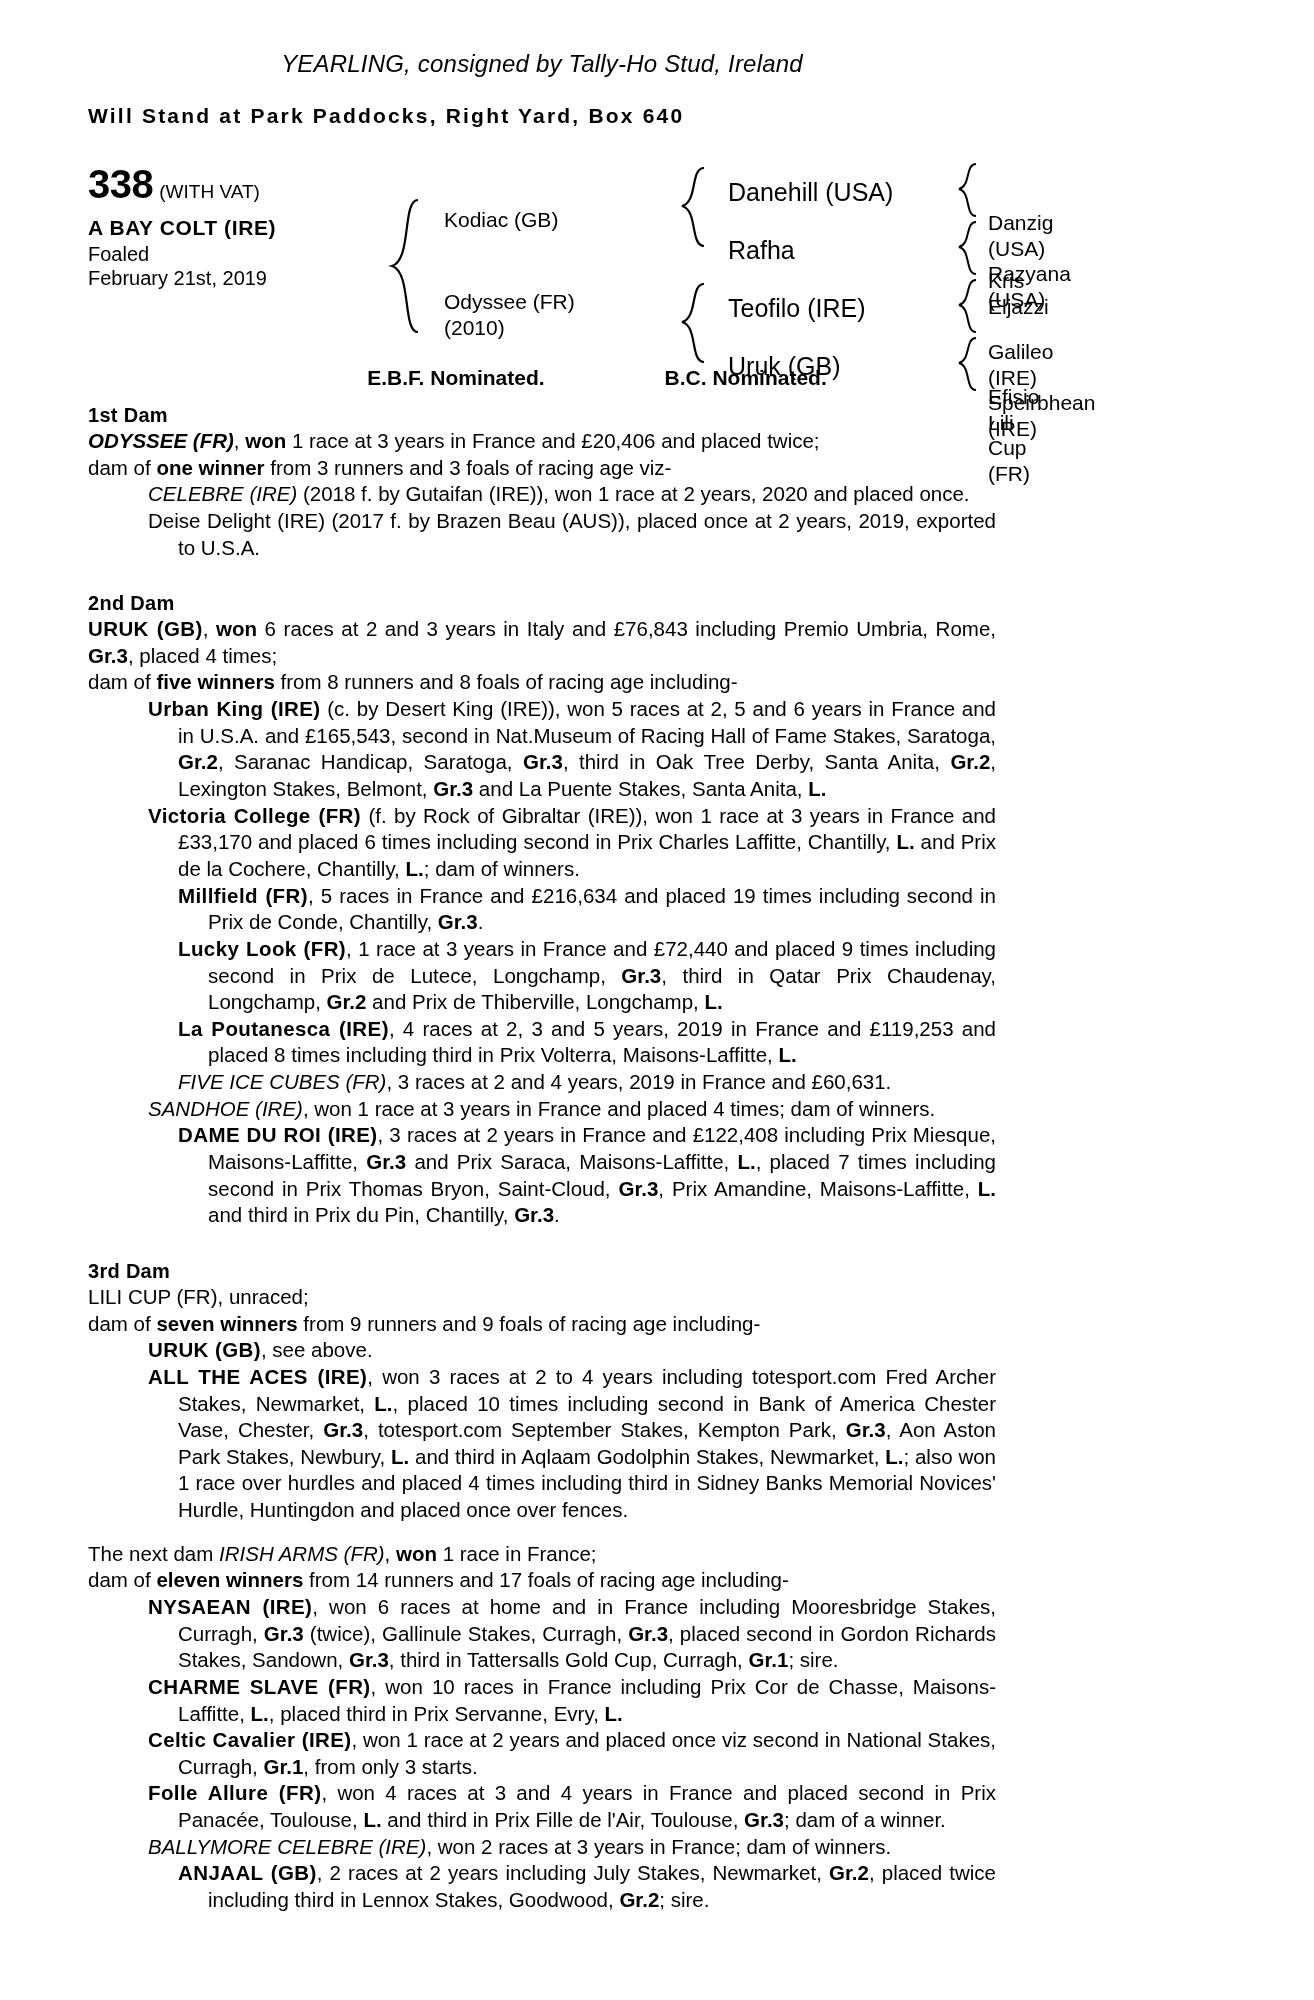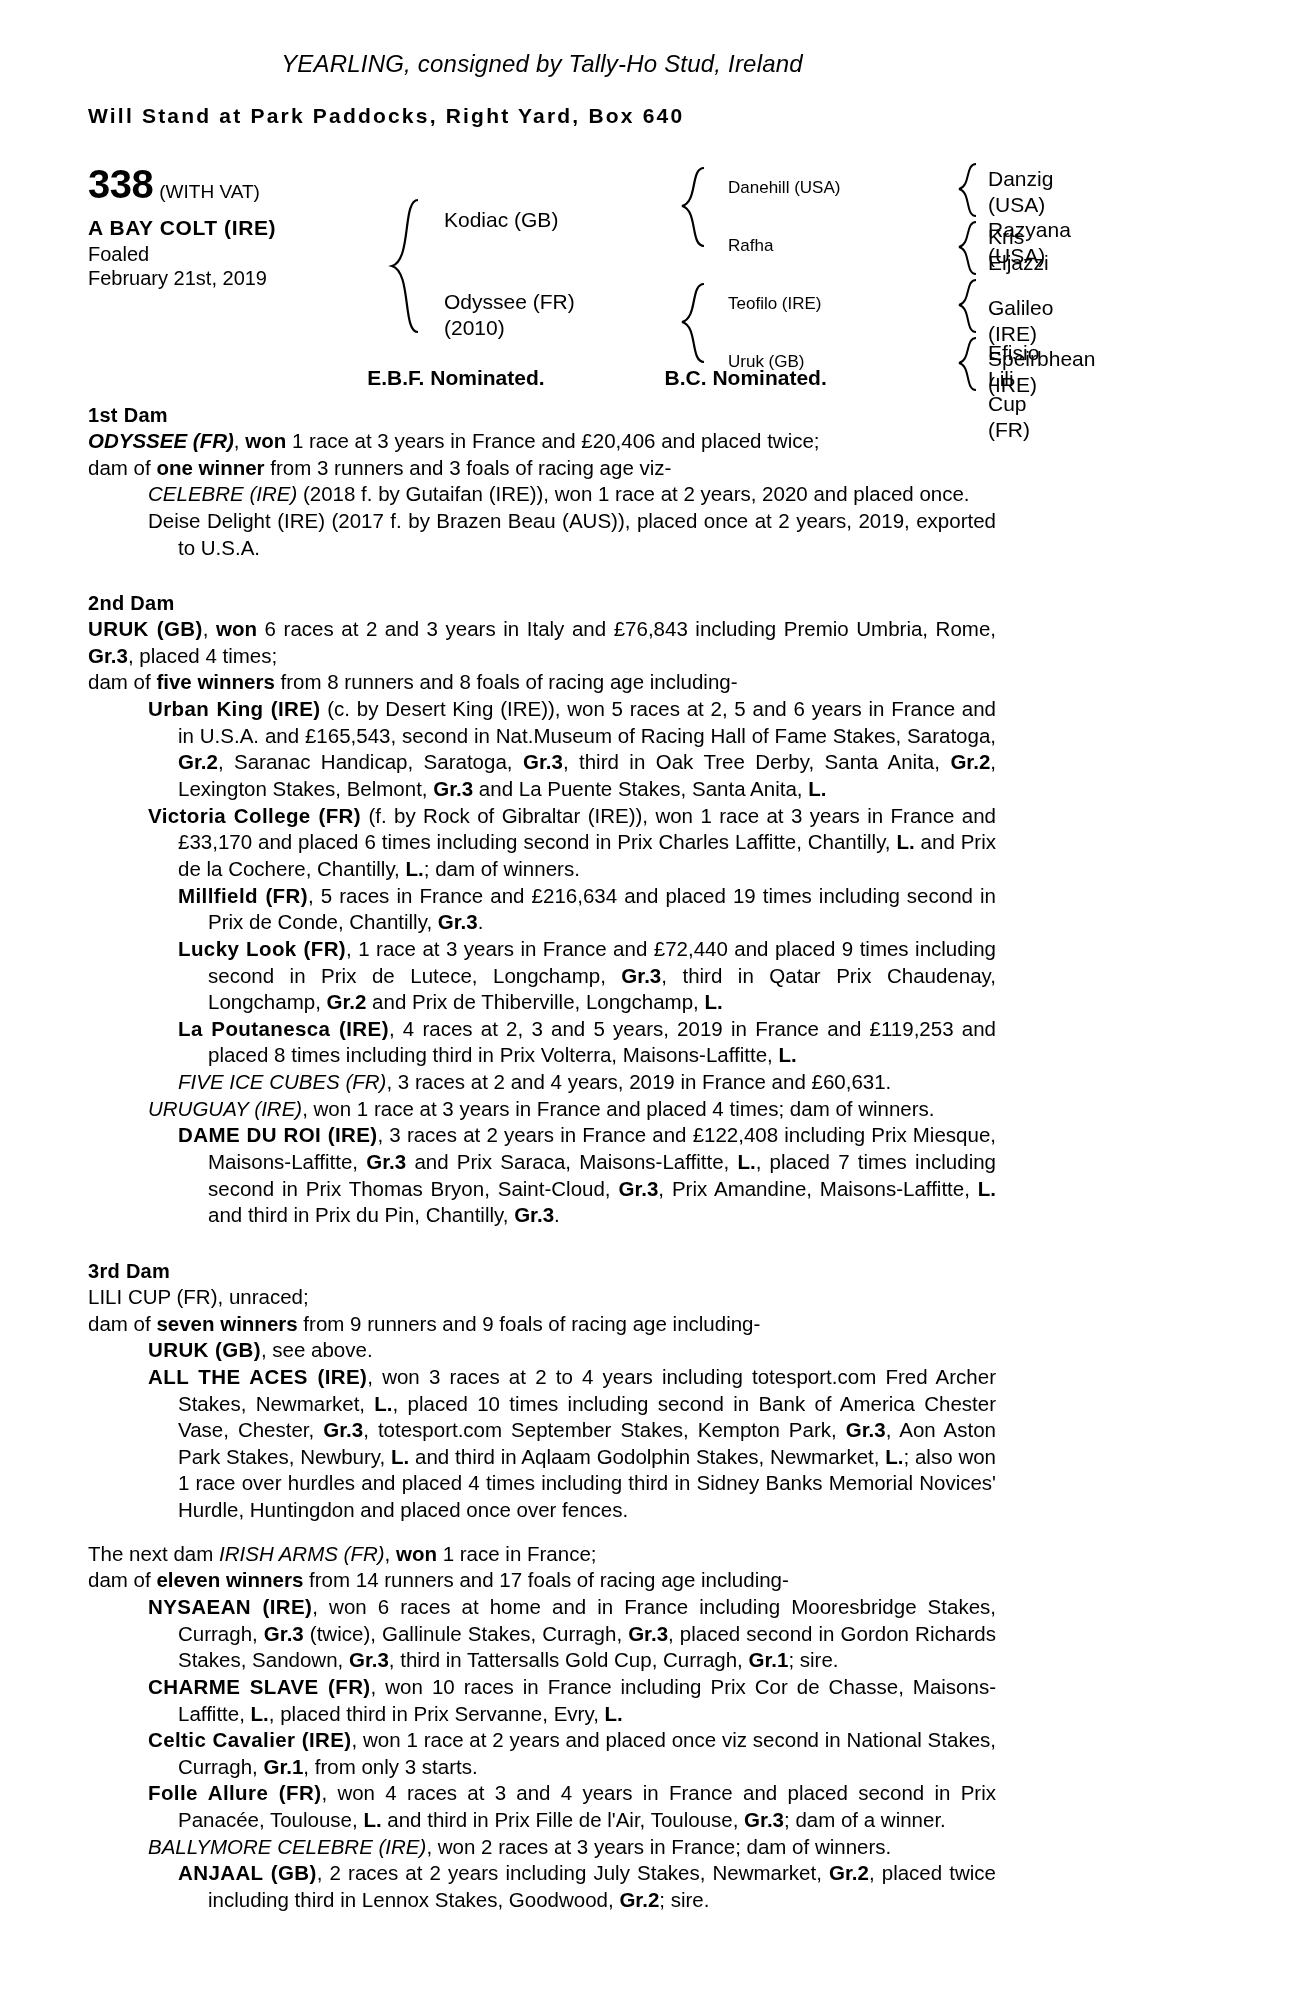--- a/index.html
+++ b/index.html
@@ -84,27 +84,27 @@
     font-family: "DejaVu Sans", sans-serif;
     font-size: 20px;
     line-height: 1;
   }
   .sire1 { left: 356px; top: 54px; }
   .sire1 .nm { font-size: 21px; }
   .dam1  { left: 356px; top: 136px; }
   .dam1 .nm { font-size: 21px; }
   .dam1 .yr { font-size: 21px; margin-top: 2px;}
 
-  .gp { position: absolute; font-size: 17px; }
+  .gp { position: absolute; font-size: 25px; }
   .gp1 { left: 640px; top: 24px; }
   .gp2 { left: 640px; top: 82px; }
   .gp3 { left: 640px; top: 140px; }
   .gp4 { left: 640px; top: 198px; }
 
-  .gg { position: absolute; font-size: 21px; line-height: 1.22; }
+  .gg { position: absolute; font-size: 21px; line-height: 1.22; margin-top: 44px; }
   .gg1 { left: 900px; top: 12px; }
   .gg2 { left: 900px; top: 70px; }
   .gg3 { left: 900px; top: 141px; }
   .gg4 { left: 900px; top: 186px; }
 
   .nominated {
     display: flex;
     justify-content: center;
     gap: 120px;
     font-weight: bold;
@@ -227,21 +227,21 @@
   <div class="dam-head">2nd Dam</div>
   <p class="t"><span class="b spaced">URUK (GB)</span><span>, </span><span class="b">won</span><span> 6 races at 2 and 3 years in Italy and £76,843 including Premio Umbria, Rome, </span><span class="b">Gr.3</span><span>, placed 4 times;</span></p>
   <p class="t nojust"><span>dam of </span><span class="b">five winners</span><span> from 8 runners and 8 foals of racing age including-</span></p>
   <div id="second-dam-progeny">
       <p class="t hang-lvl1" style="padding-left: 90px; text-indent: -30px;"><span class="b spaced">Urban King (IRE)</span><span> (c. by Desert King (IRE)), won 5 races at 2, 5 and 6 years in France and in U.S.A. and £165,543, second in Nat.Museum of Racing Hall of Fame Stakes, Saratoga, <span class="b">Gr.2</span>, Saranac Handicap, Saratoga, <span class="b">Gr.3</span>, third in Oak Tree Derby, Santa Anita, <span class="b">Gr.2</span>, Lexington Stakes, Belmont, <span class="b">Gr.3</span> and La Puente Stakes, Santa Anita, <span class="b">L.</span></span></p>
       <p class="t hang-lvl1" style="padding-left: 90px; text-indent: -30px;"><span class="b spaced">Victoria College (FR)</span><span> (f. by Rock of Gibraltar (IRE)), won 1 race at 3 years in France and £33,170 and placed 6 times including second in Prix Charles Laffitte, Chantilly, <span class="b">L.</span> and Prix de la Cochere, Chantilly, <span class="b">L.</span>; dam of winners.</span></p>
       <p class="t hang-lvl2" style="padding-left: 120px; text-indent: -30px;"><span class="b spaced">Millfield (FR)</span><span>, 5 races in France and £216,634 and placed 19 times including second in Prix de Conde, Chantilly, <span class="b">Gr.3</span>.</span></p>
       <p class="t hang-lvl2" style="padding-left: 120px; text-indent: -30px;"><span class="b spaced">Lucky Look (FR)</span><span>, 1 race at 3 years in France and £72,440 and placed 9 times including second in Prix de Lutece, Longchamp, <span class="b">Gr.3</span>, third in Qatar Prix Chaudenay, Longchamp, <span class="b">Gr.2</span> and Prix de Thiberville, Longchamp, <span class="b">L.</span></span></p>
       <p class="t hang-lvl2" style="padding-left: 120px; text-indent: -30px;"><span class="b spaced">La Poutanesca (IRE)</span><span>, 4 races at 2, 3 and 5 years, 2019 in France and £119,253 and placed 8 times including third in Prix Volterra, Maisons-Laffitte, <span class="b">L.</span></span></p>
       <p class="t hang-lvl2" style="padding-left: 120px; text-indent: -30px;"><span class="i">FIVE ICE CUBES (FR)</span><span>, 3 races at 2 and 4 years, 2019 in France and £60,631.</span></p>
-      <p class="t hang-lvl1" style="padding-left: 90px; text-indent: -30px;"><span class="i">URUGUAY (IRE)</span><span>, won 1 race at 3 years in France and placed 4 times; dam of winners.</span></p>
+      <p class="t hang-lvl1" style="padding-left: 90px; text-indent: -30px;"><span class="i">SANDHOE (IRE)</span><span>, won 1 race at 3 years in France and placed 4 times; dam of winners.</span></p>
       <p class="t hang-lvl2" style="padding-left: 120px; text-indent: -30px;"><span class="b spaced">DAME DU ROI (IRE)</span><span>, 3 races at 2 years in France and £122,408 including Prix Miesque, Maisons-Laffitte, <span class="b">Gr.3</span> and Prix Saraca, Maisons-Laffitte, <span class="b">L.</span>, placed 7 times including second in Prix Thomas Bryon, Saint-Cloud, <span class="b">Gr.3</span>, Prix Amandine, Maisons-Laffitte, <span class="b">L.</span> and third in Prix du Pin, Chantilly, <span class="b">Gr.3</span>.</span></p>
     </div>
 
   <div class="gap"></div>
 
   <div class="dam-head">3rd Dam</div>
   <p class="t nojust"><span>LILI CUP (FR)</span><span>, unraced;</span></p>
   <p class="t nojust"><span>dam of </span><span class="b">seven winners</span><span> from 9 runners and 9 foals of racing age including-</span></p>
   <div id="third-dam-progeny">
       <p class="t hang-lvl1" style="padding-left: 90px; text-indent: -30px;"><span class="b spaced">URUK (GB)</span><span>, see above.</span></p>

